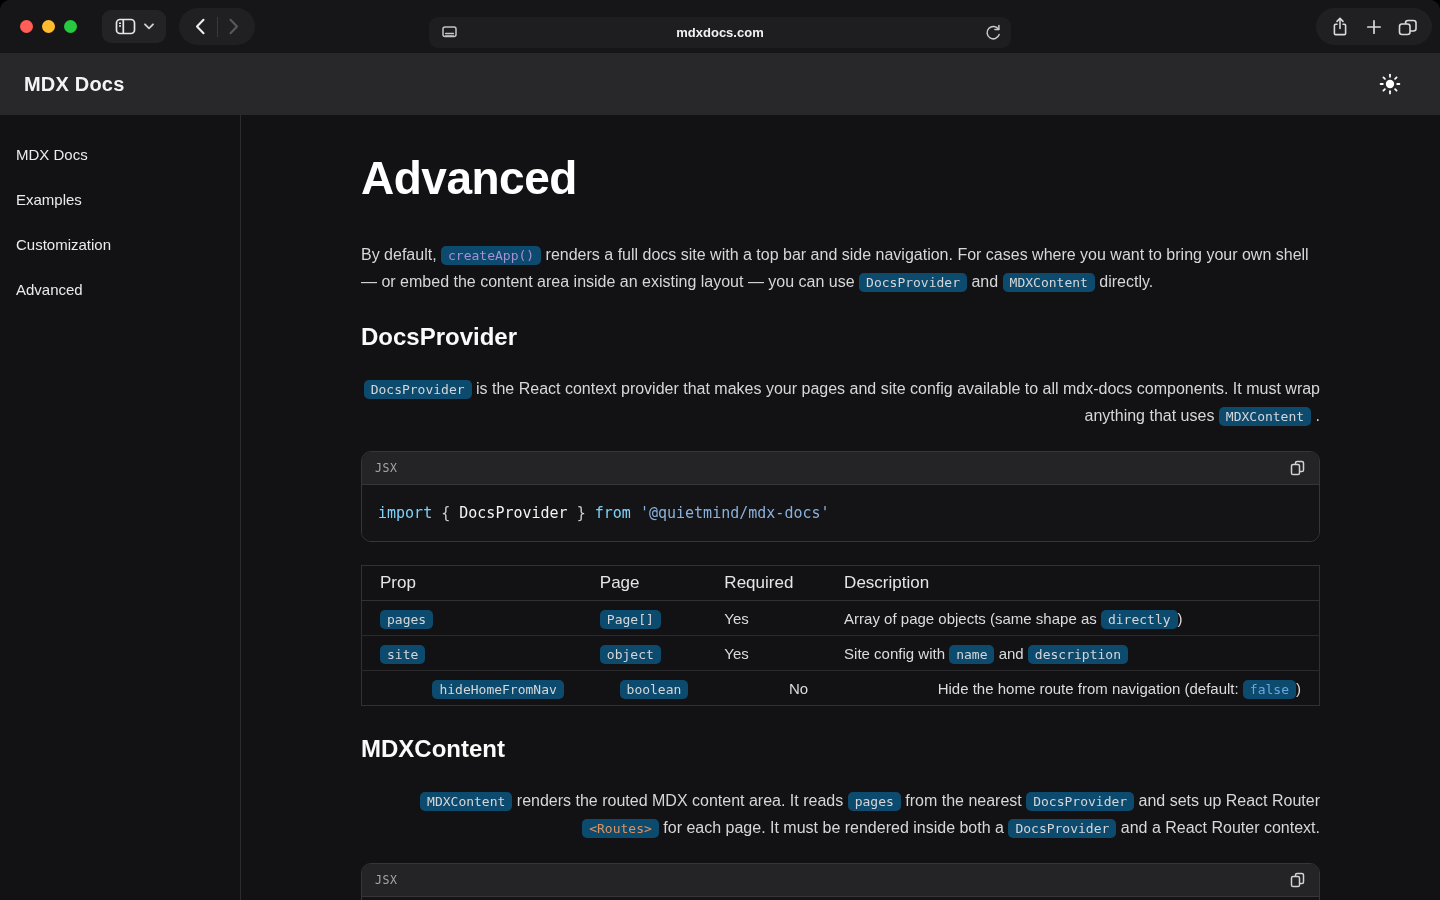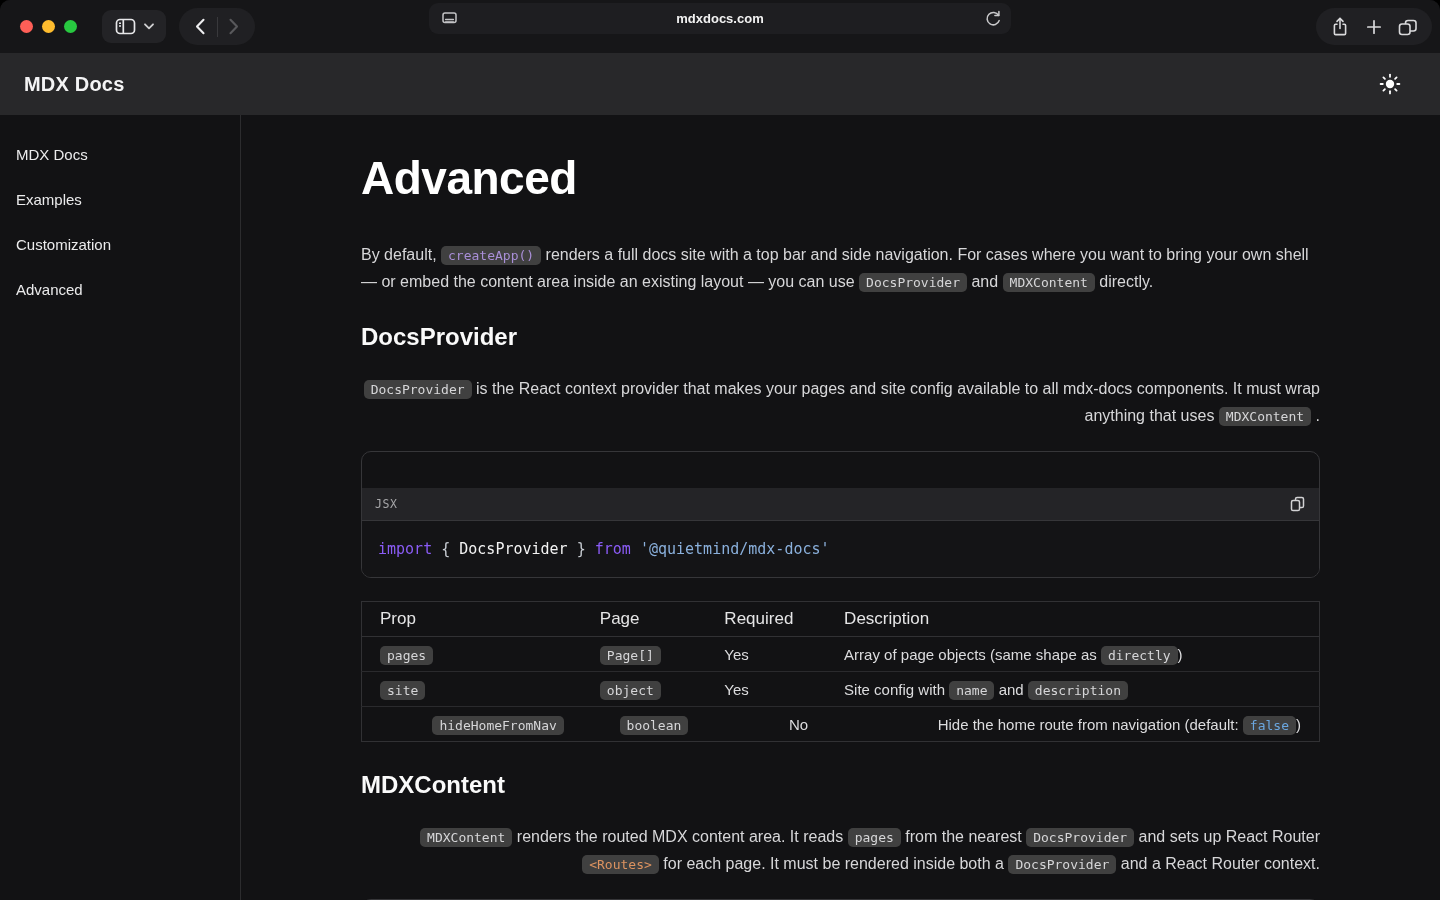--- a/index.html
+++ b/index.html
@@ -11,21 +11,21 @@
 
   
   .chrome { height:53px; background:#161618; position:relative; display:flex; align-items:center; flex-shrink:0; }
   .lights { display:flex; gap:9px; padding-left:20px; }
   .light { width:13px; height:13px; border-radius:50%; display:inline-block; }
   .pill { background:#232326; border:none; display:flex; align-items:center; justify-content:center; color:#d7d7d9; }
   .sidebar-toggle { margin-left:25px; width:64px; height:33px; border-radius:9px; gap:8px; cursor:pointer; }
   .nav-pill { margin-left:13px; width:76px; height:37px; border-radius:19px; background:#202023; }
   .nav-pill button { background:none; border:none; width:32px; height:37px; display:flex; align-items:center; justify-content:center; cursor:pointer; }
   .nav-divider { width:1px; height:20px; background:#39393c; }
-  .urlbar { position:absolute; left:50%; top:3px; transform:translateX(-50%); width:582px; height:31px;
+  .urlbar { position:absolute; left:50%; top:17px; transform:translateX(-50%); width:582px; height:31px;
             border-radius:9px; background:#1e1e21; display:flex; align-items:center; padding:0 12px; cursor:text; }
   .url { position:absolute; left:0; right:0; text-align:center; font-size:13px; font-weight:bold; color:#f2f2f2; }
   .urlbar .reload { position:absolute; right:10px; background:none; border:none; color:#c9c9cb; cursor:pointer; display:flex; }
   .right-pill { position:absolute; right:8px; top:8px; width:116px; height:37px; border-radius:19px; background:#202023;
                 display:flex; align-items:center; justify-content:space-evenly; }
   .right-pill button { background:none; border:none; color:#d9d9db; display:flex; cursor:pointer; }
 
   
   .site-header { height:62px; background:#28282a; display:flex; align-items:center; justify-content:space-between;
                  padding:0 24px 0 24px; flex-shrink:0; }
@@ -38,34 +38,34 @@
   .sidebar ul { list-style:none; }
   .sidebar li { padding:14px 16px; font-size:15px; color:#ebebec; cursor:pointer; }
   .content { flex:1; padding:0 120px; overflow:hidden; }
 
   h1 { font-size:46px; line-height:52px; font-weight:bold; color:#ffffff; margin-top:37px; letter-spacing:-0.5px; }
   h2 { font-size:24px; line-height:30px; font-weight:bold; color:#fafafa; margin-top:27px; }
   .para { font-size:16px; line-height:25.5px; color:#d7d7d9; }
   .intro { margin-top:38px; }
   .sect-para { margin-top:24px;text-align:right; }
 
-  .chip { font-family:"DejaVu Sans Mono", monospace; font-size:13px; background:#404040; color:#d6d6d8;
+  .chip { font-family:"DejaVu Sans Mono", monospace; font-size:13px; background:#0c4a6e; color:#d6d6d8;
           border-radius:5px; padding:2px 7px; white-space:nowrap; }
   .c-purple { color:#a98fd8; }
   .c-orange { color:#dd9360; }
   .c-blue   { color:#6ba7e0; }
 
   .codeblock { margin-top:22px; border:1px solid #363639; border-radius:10px; overflow:hidden; }
   .codeblock-header { background:#242427; height:33px; padding:16px 13px; display:flex; align-items:center;
-                      justify-content:space-between; border-bottom:1px solid #363639;margin-top:36px; }
+                      justify-content:space-between; border-bottom:1px solid #363639; }
   .lang { font-family:"DejaVu Sans Mono", monospace; font-size:11.5px; color:#a6a6a8; letter-spacing:0.6px; }
   .copy-btn { background:none; border:none; color:#d2d2d4; display:flex; cursor:pointer; }
   .codeblock-body { background:#141416; padding:19px 16px; font-family:"DejaVu Sans Mono", monospace;
                     font-size:15px; line-height:18px; }
-  .tk-kw { color:#8b5cf6; }
+  .tk-kw { color:#7dd3fc; }
   .tk-str { color:#8ab0dc; }
   .tk-pu { color:#c9ced4; }
   .tk-pl { color:#f4f4f4; }
 
   table { width:100%; margin-top:23px; border-collapse:collapse; border:1px solid #313134; }
   th { text-align:left; font-size:17px; font-weight:normal; color:#e5e5e6; padding:7px 18px; border-bottom:1px solid #313134; }
   td { font-size:15px; color:#dcdcde; padding:6px 18px; border-bottom:1px solid #2a2a2d; height:35px; }
   tbody tr:last-child td { border-bottom:1px solid #313134;text-align:right; }
 
   svg { display:block; }

